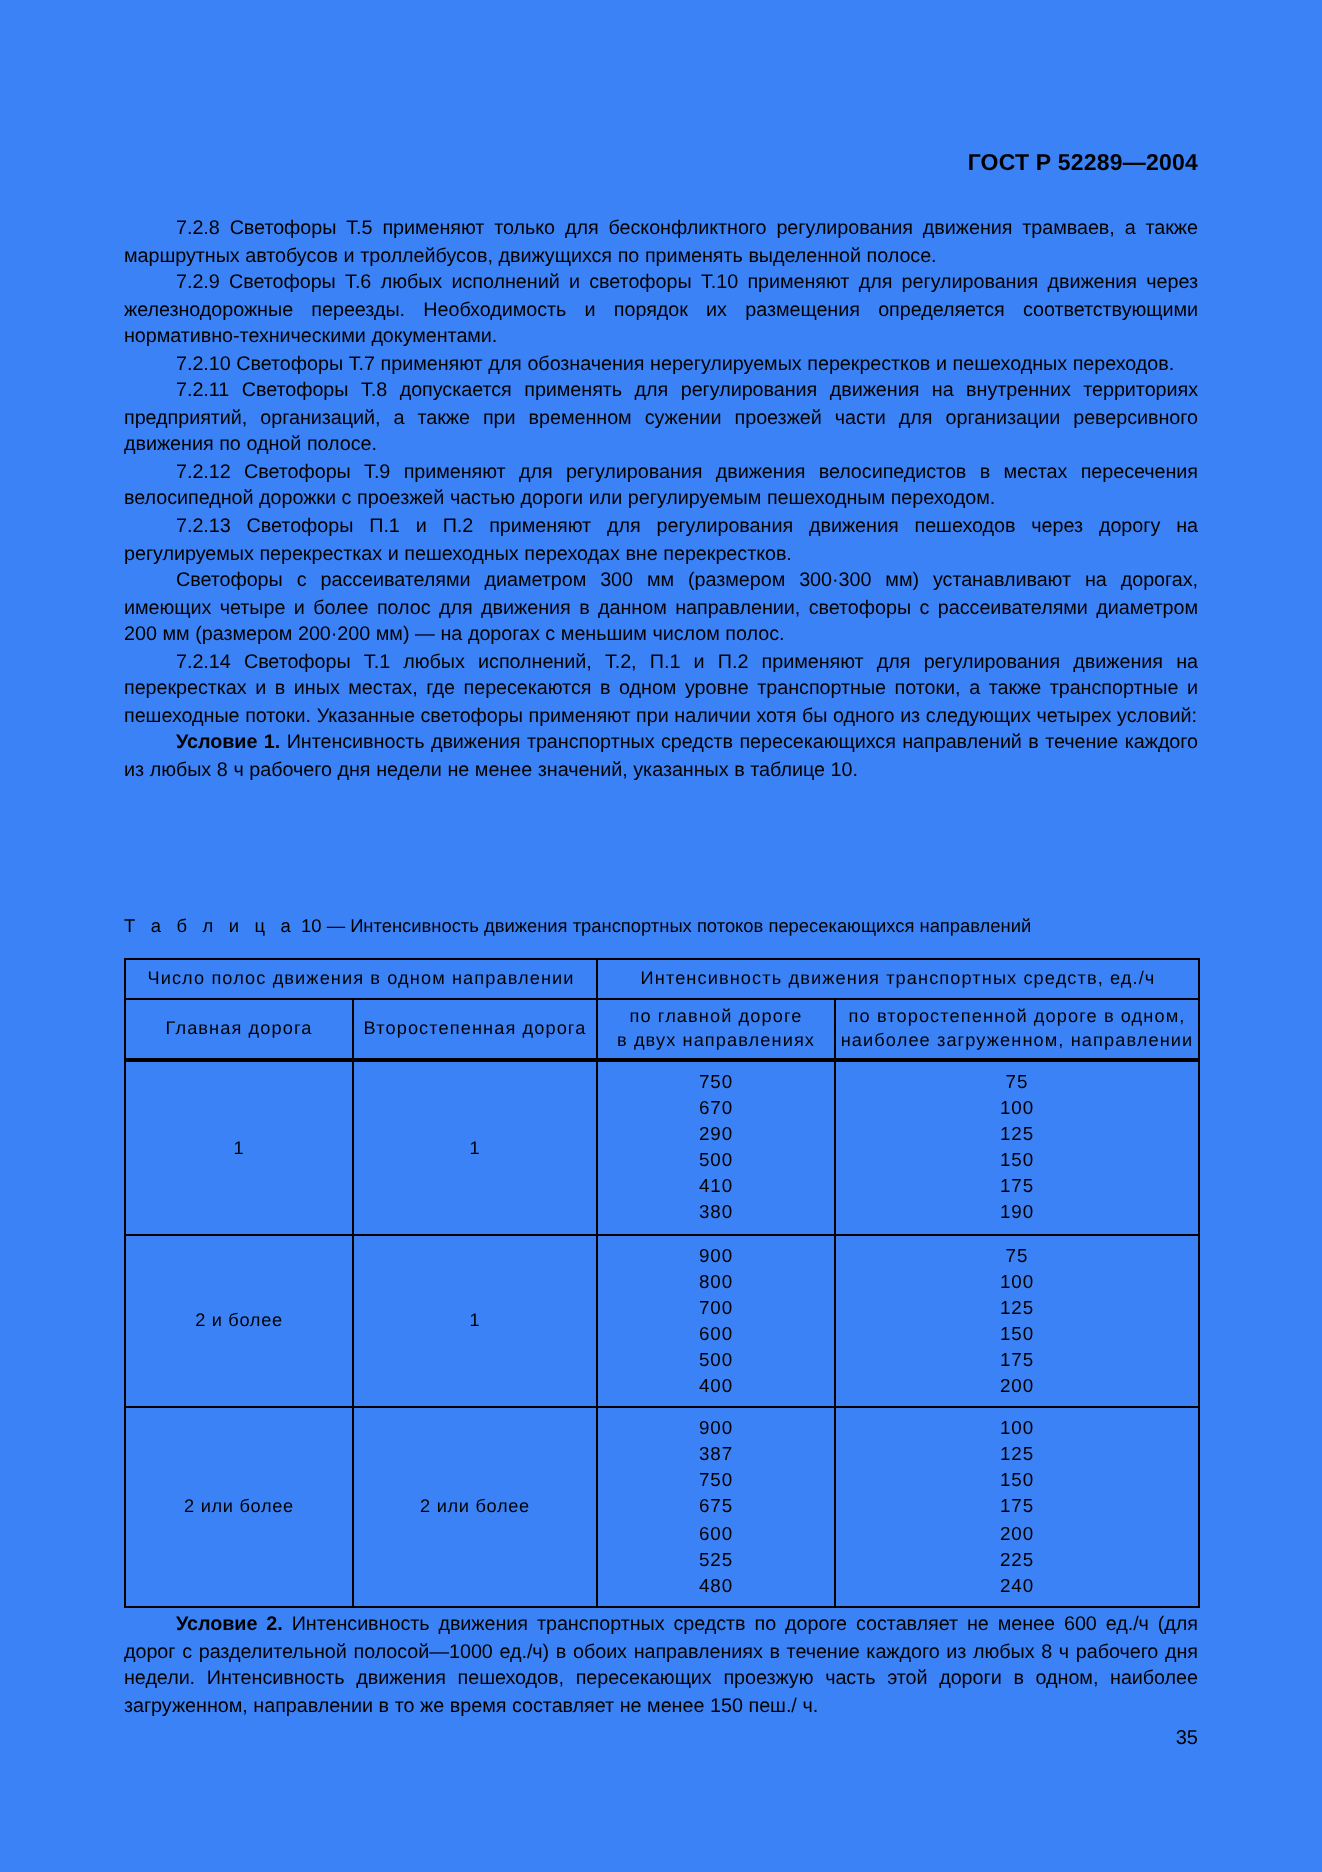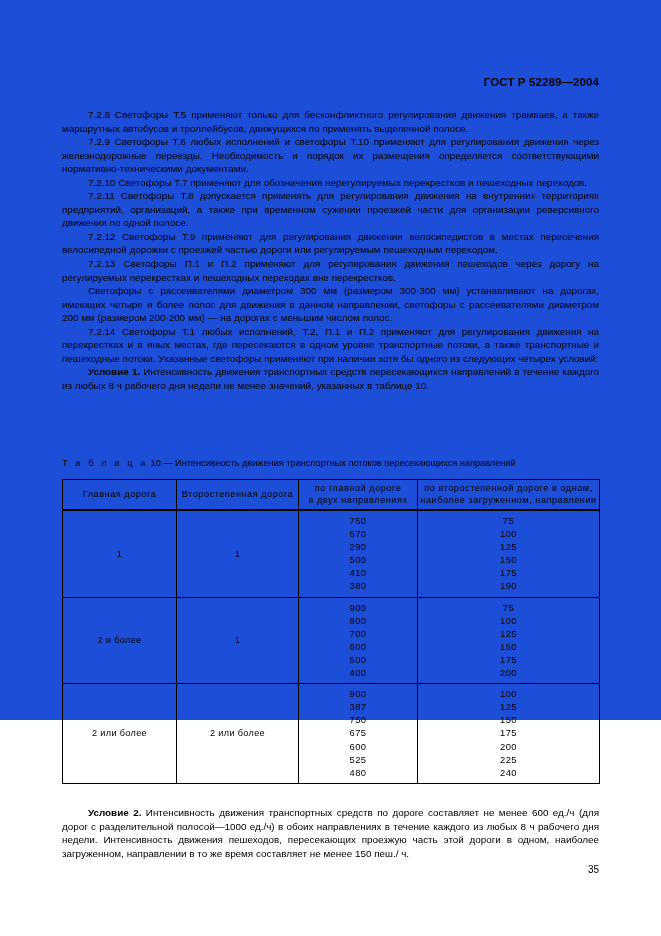--- a/index.html
+++ b/index.html
@@ -14,22 +14,22 @@
     font-family: "Liberation Sans", sans-serif;
     color: #000000;
     overflow: hidden;
   }
 
   .page {
     position: absolute;
     left: 0;
     top: 0;
     width: 661px;
-    height: 720px;
-    background: #1d4ed8;
+    height: 936px;
+    background: #3b82f6;
   }
 
   
   .doc-header {
     position: absolute;
     right: 62px;
     top: 76px;
     font-size: 11.5px;
     font-weight: bold;
     letter-spacing: 0.1px;
@@ -163,20 +163,24 @@
   <div class="tbl-wrap">
     <table class="data">
       <colgroup>
         <col class="c1">
           <col class="c2">
           <col class="c3">
           <col class="c4">
       </colgroup>
       <thead>
         <tr>
+          <th colspan="2">Число полос движения в одном направлении</th>
+          <th colspan="2">Интенсивность движения транспортных средств, ед./ч</th>
+        </tr>
+        <tr>
           <th class="two-line">Главная дорога</th>
           <th class="two-line">Второстепенная дорога</th>
           <th class="two-line">
             <div>по главной дороге</div>
             <div>в двух направлениях</div>
           </th>
           <th class="two-line">
             <div>по второстепенной дороге в одном,</div>
             <div>наиболее загруженном, направлении</div>
           </th>

